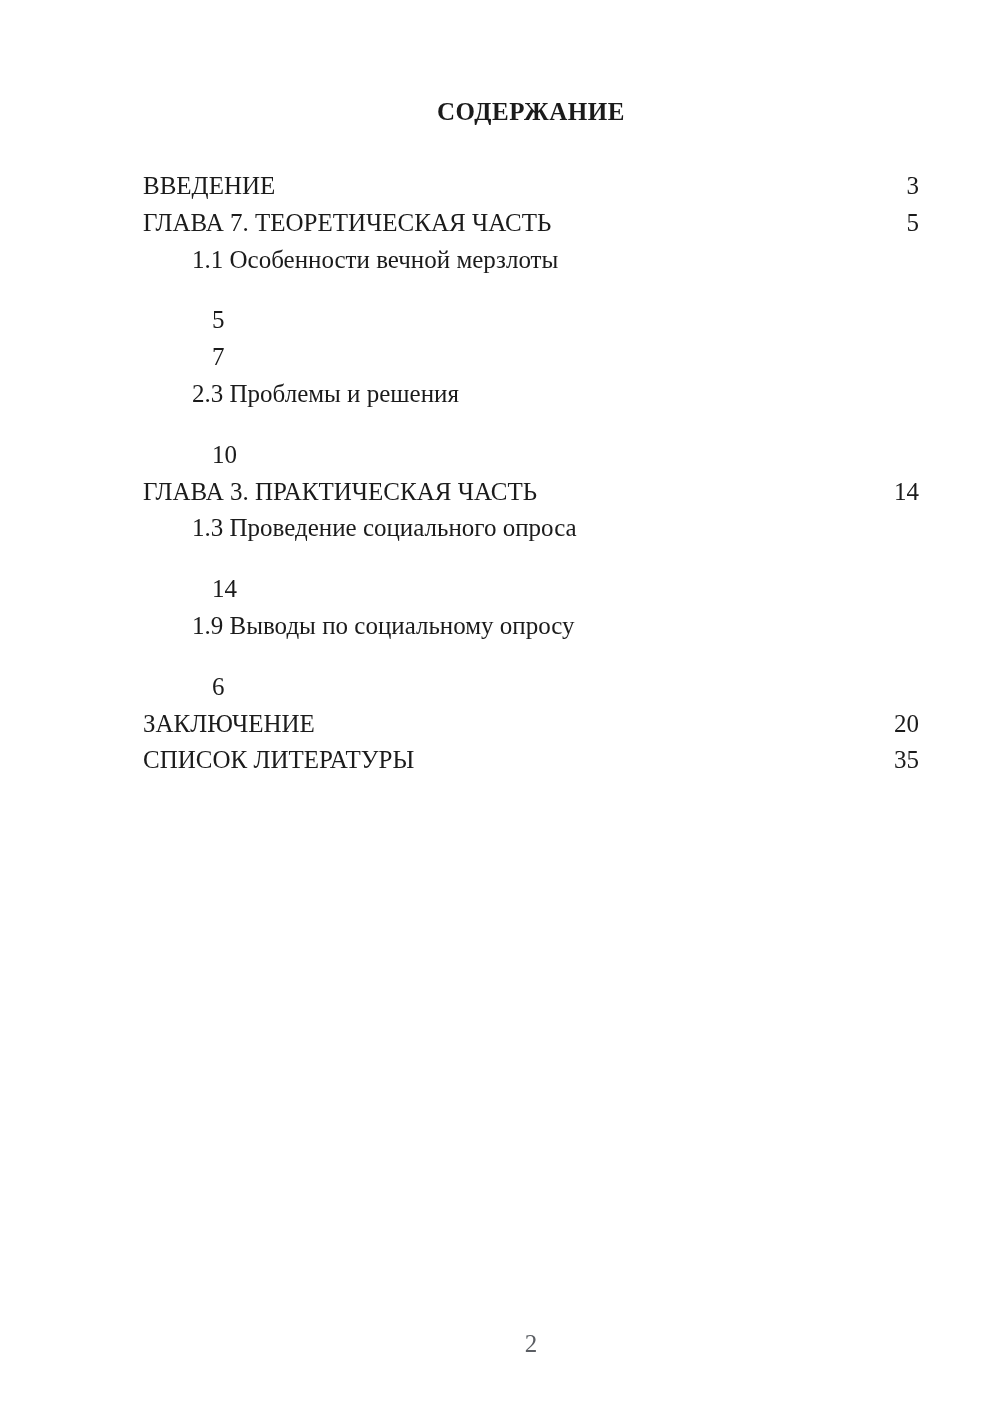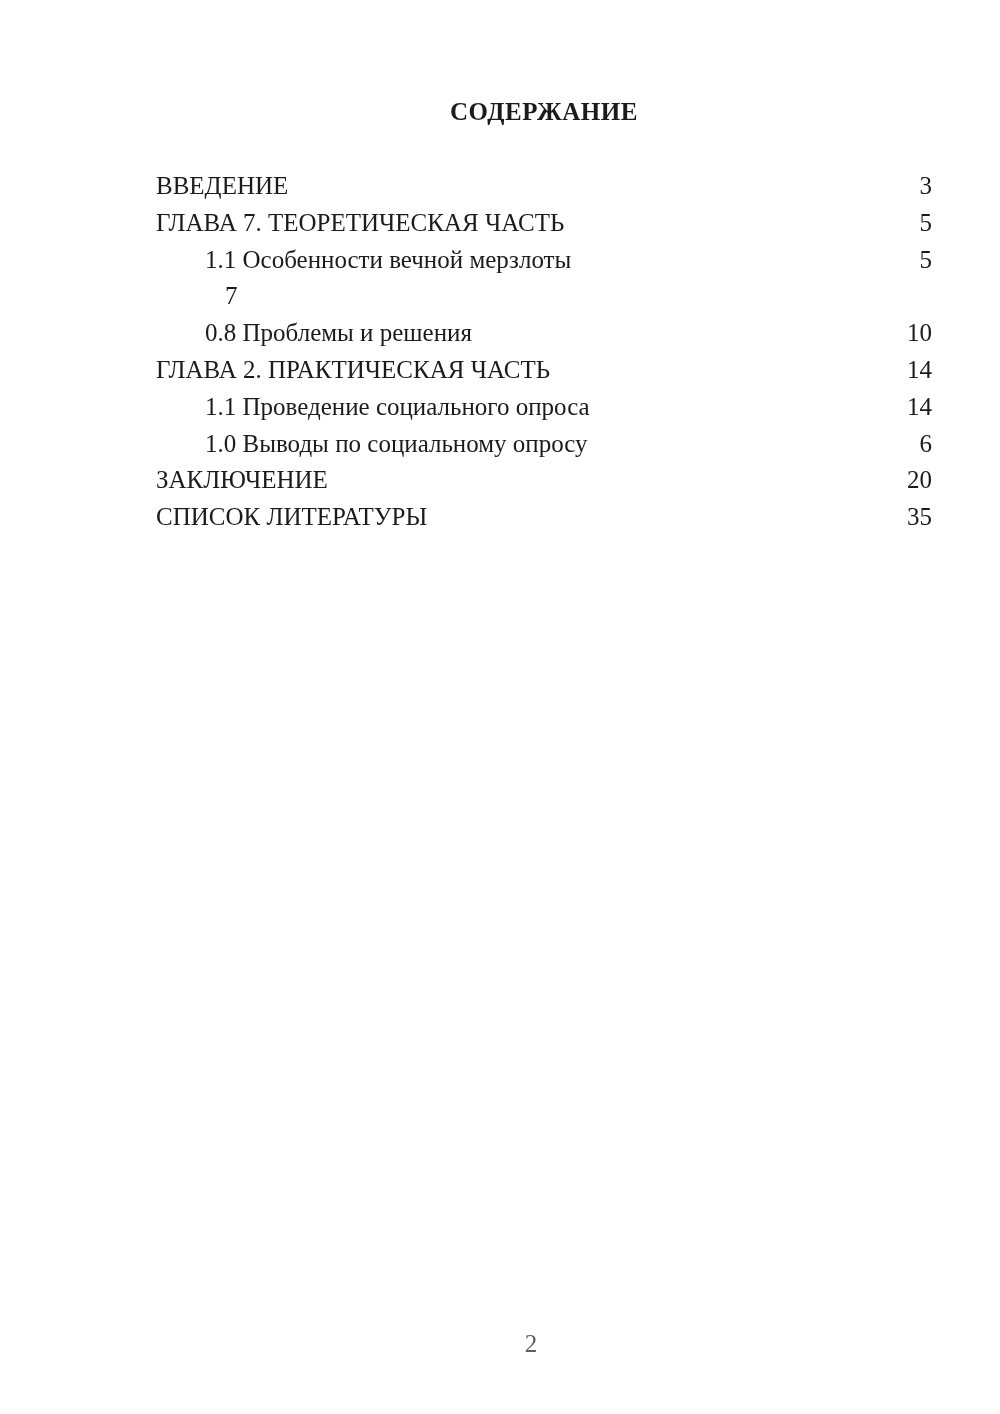--- a/index.html
+++ b/index.html
@@ -11,21 +11,21 @@
     position: relative;
     width: 1000px;
     height: 1414px;
     background: #ffffff;
     font-family: "Liberation Serif", "DejaVu Serif", serif;
     color: #1b1b1b;
     overflow: hidden;
   }
   .content {
     position: absolute;
-    left: 156px;
+    left: 143px;
     top: 0;
     width: 776px;
   }
   .doc-title {
     margin: 93px 0 0 0;
     font-size: 25px;
     font-weight: bold;
     line-height: 37px;
     text-align: center;
     letter-spacing: 0.5px;
@@ -37,20 +37,21 @@
     display: flex;
     justify-content: space-between;
     align-items: baseline;
     font-size: 25px;
     line-height: 36.8px;
     white-space: nowrap;
     gap: 24px;
   }
   .toc-row.level-1 {
     padding-left: 49px;
+    flex-direction: column;
   }
   .toc-label {
     flex: 1 1 auto;
     overflow: hidden;
   }
   .toc-page {
     flex: 0 0 auto;
     text-align: right;
     padding-left: 20px;
   }
@@ -81,33 +82,33 @@
           <span class="toc-page">5</span>
         </div>
         <div class="toc-row level-1">
           <span class="toc-label">1.1 Особенности вечной мерзлоты</span>
           <span class="toc-page">5</span>
         </div>
         <div class="toc-row level-1">
           <span class="toc-page">7</span>
         </div>
         <div class="toc-row level-1">
-          <span class="toc-label">0.8 Проблемы и решения</span>
+          <span class="toc-label">2.3 Проблемы и решения</span>
           <span class="toc-page">10</span>
         </div>
         <div class="toc-row level-0">
-          <span class="toc-label">ГЛАВА 2. ПРАКТИЧЕСКАЯ ЧАСТЬ</span>
+          <span class="toc-label">ГЛАВА 3. ПРАКТИЧЕСКАЯ ЧАСТЬ</span>
           <span class="toc-page">14</span>
         </div>
         <div class="toc-row level-1">
-          <span class="toc-label">1.1 Проведение социального опроса</span>
+          <span class="toc-label">1.3 Проведение социального опроса</span>
           <span class="toc-page">14</span>
         </div>
         <div class="toc-row level-1">
-          <span class="toc-label">1.0 Выводы по социальному опросу</span>
+          <span class="toc-label">1.9 Выводы по социальному опросу</span>
           <span class="toc-page">6</span>
         </div>
         <div class="toc-row level-0">
           <span class="toc-label">ЗАКЛЮЧЕНИЕ</span>
           <span class="toc-page">20</span>
         </div>
         <div class="toc-row level-0">
           <span class="toc-label">СПИСОК ЛИТЕРАТУРЫ</span>
           <span class="toc-page">35</span>
         </div>

